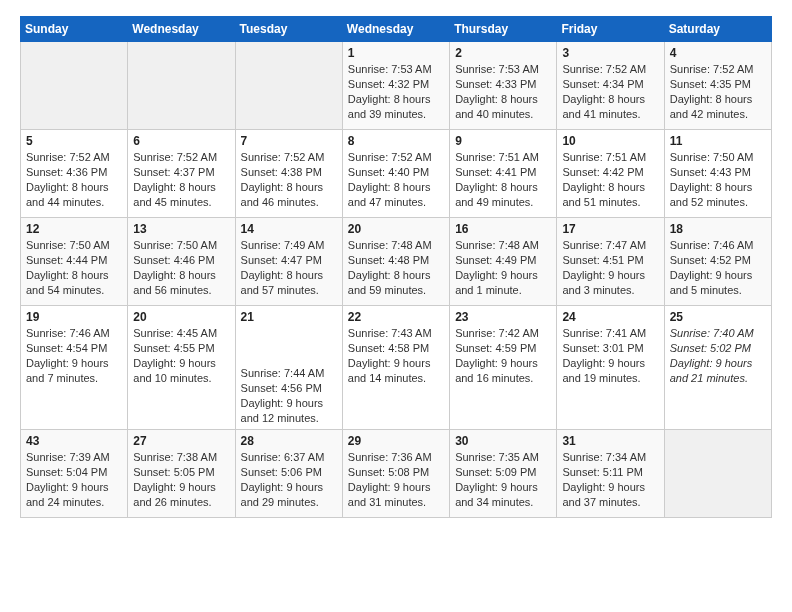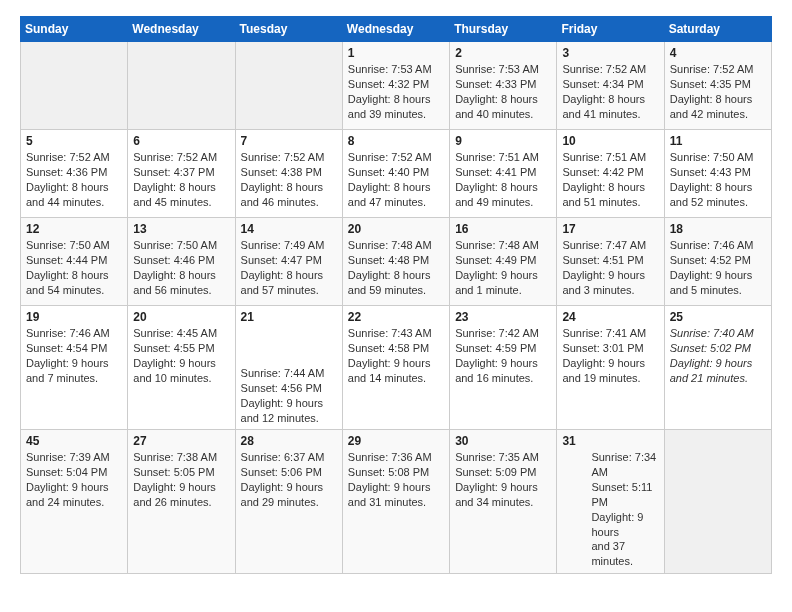--- a/index.html
+++ b/index.html
@@ -297,21 +297,21 @@
           <td>
             <span class="day-num">25</span>
             <div class="day-info" style="white-space: pre-line; font-style: italic;">Sunrise: 7:40 AM
 Sunset: 5:02 PM
 Daylight: 9 hours
 and 21 minutes.</div>
           </td>
         </tr>
         <tr>
           <td>
-            <span class="day-num">45</span>
+            <span class="day-num">43</span>
             <div class="day-info" style="white-space: pre-line;">Sunrise: 7:39 AM
 Sunset: 5:04 PM
 Daylight: 9 hours
 and 24 minutes.</div>
           </td>
           <td>
             <span class="day-num">27</span>
             <div class="day-info" style="white-space: pre-line;">Sunrise: 7:38 AM
 Sunset: 5:05 PM
 Daylight: 9 hours
@@ -333,21 +333,21 @@
           </td>
           <td>
             <span class="day-num">30</span>
             <div class="day-info" style="white-space: pre-line;">Sunrise: 7:35 AM
 Sunset: 5:09 PM
 Daylight: 9 hours
 and 34 minutes.</div>
           </td>
           <td>
             <span class="day-num">31</span>
-            <div class="day-info" style="white-space: pre-line; margin-left: 29px;">Sunrise: 7:34 AM
+            <div class="day-info" style="white-space: pre-line;">Sunrise: 7:34 AM
 Sunset: 5:11 PM
 Daylight: 9 hours
 and 37 minutes.</div>
           </td>
           <td class="empty-cell"></td>
         </tr>
       </tbody>
   </table>
 </div>
 

